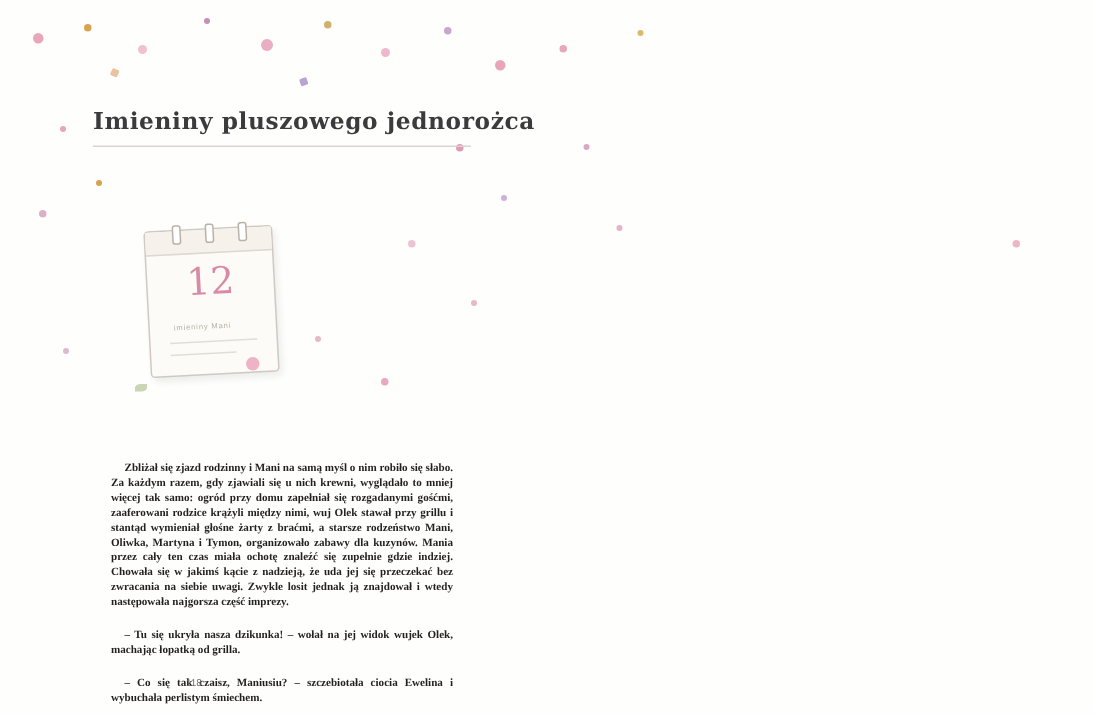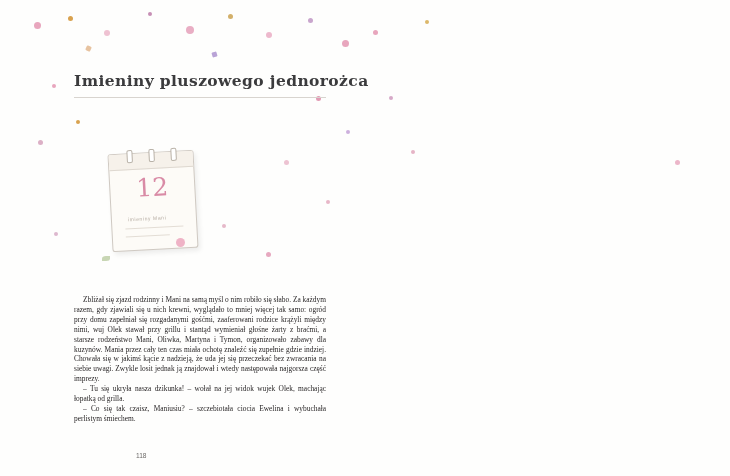--- a/index.html
+++ b/index.html
@@ -20,21 +20,21 @@
     height: 476px;
     background: #fefefd;
   }
   .page {
     position: absolute;
     top: 0;
     height: 476px;
     width: 365px;
     overflow: hidden;
   }
-  .page-left { left: 16px; }
+  .page-left { left: 4px; }
   .page-right { left: 365px; }
 
   
   .confetti {
     position: absolute;
     border-radius: 50%;
     pointer-events: none;
   }
 
   
@@ -127,22 +127,23 @@
 
   
   .body-text {
     position: absolute;
     font-size: 7.4px;
     line-height: 9.9px;
     text-align: justify;
     color: #221f20;
   }
   .body-text p {
-    margin: 0;
+    margin: 12px;
     text-indent: 9px;
+    font-weight: bold;
   }
   .left-col {
     left: 58px;
     top: 295px;
     width: 252px;
   }
 
   
   .folio {
     position: absolute;

